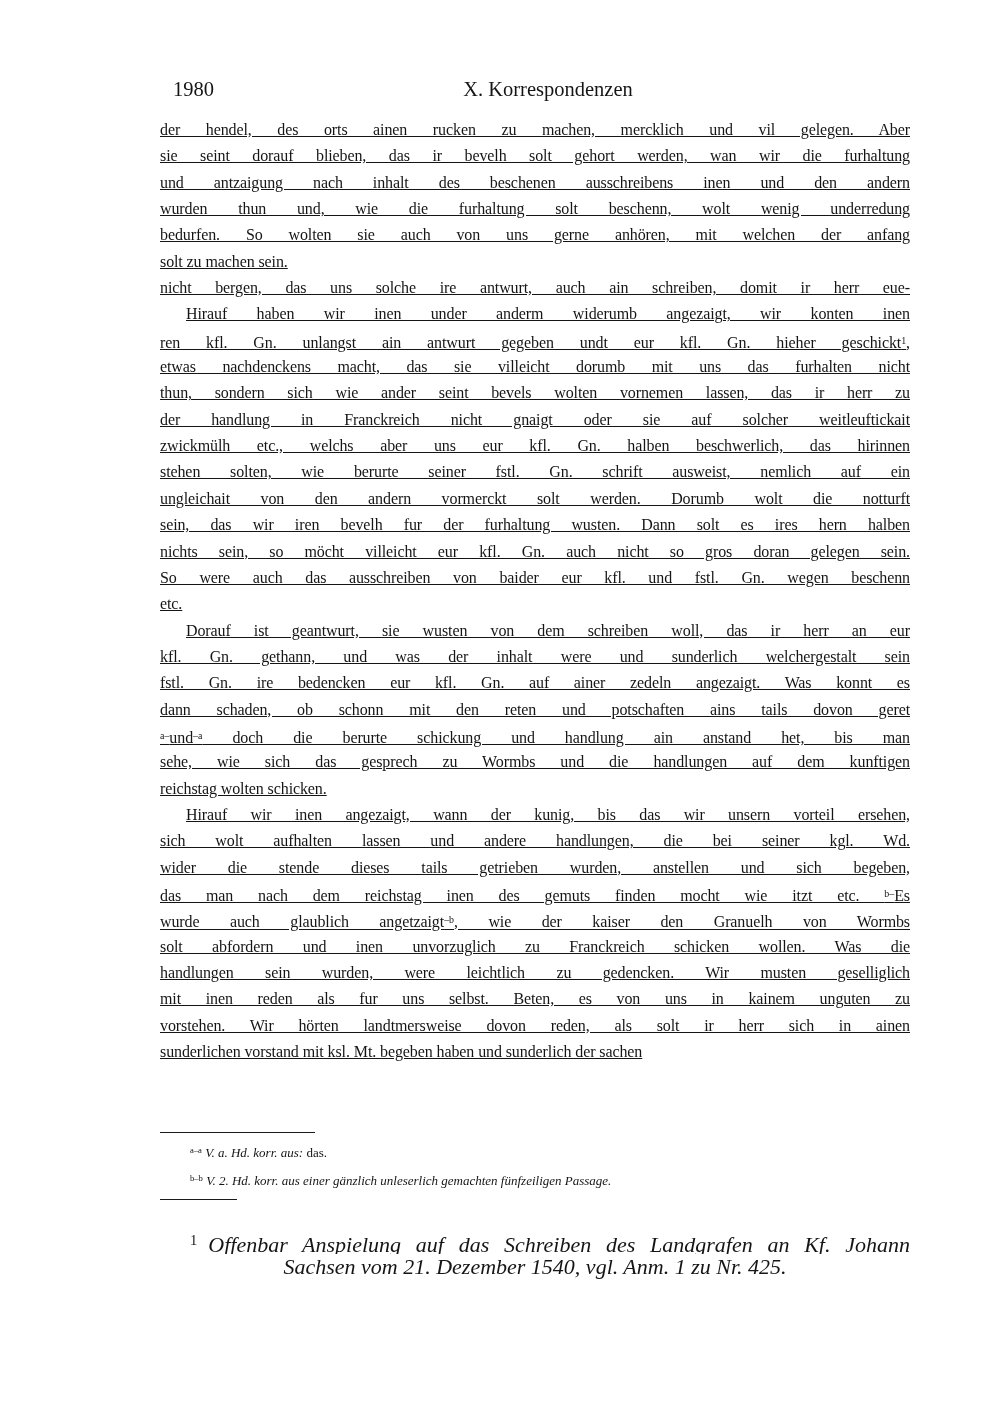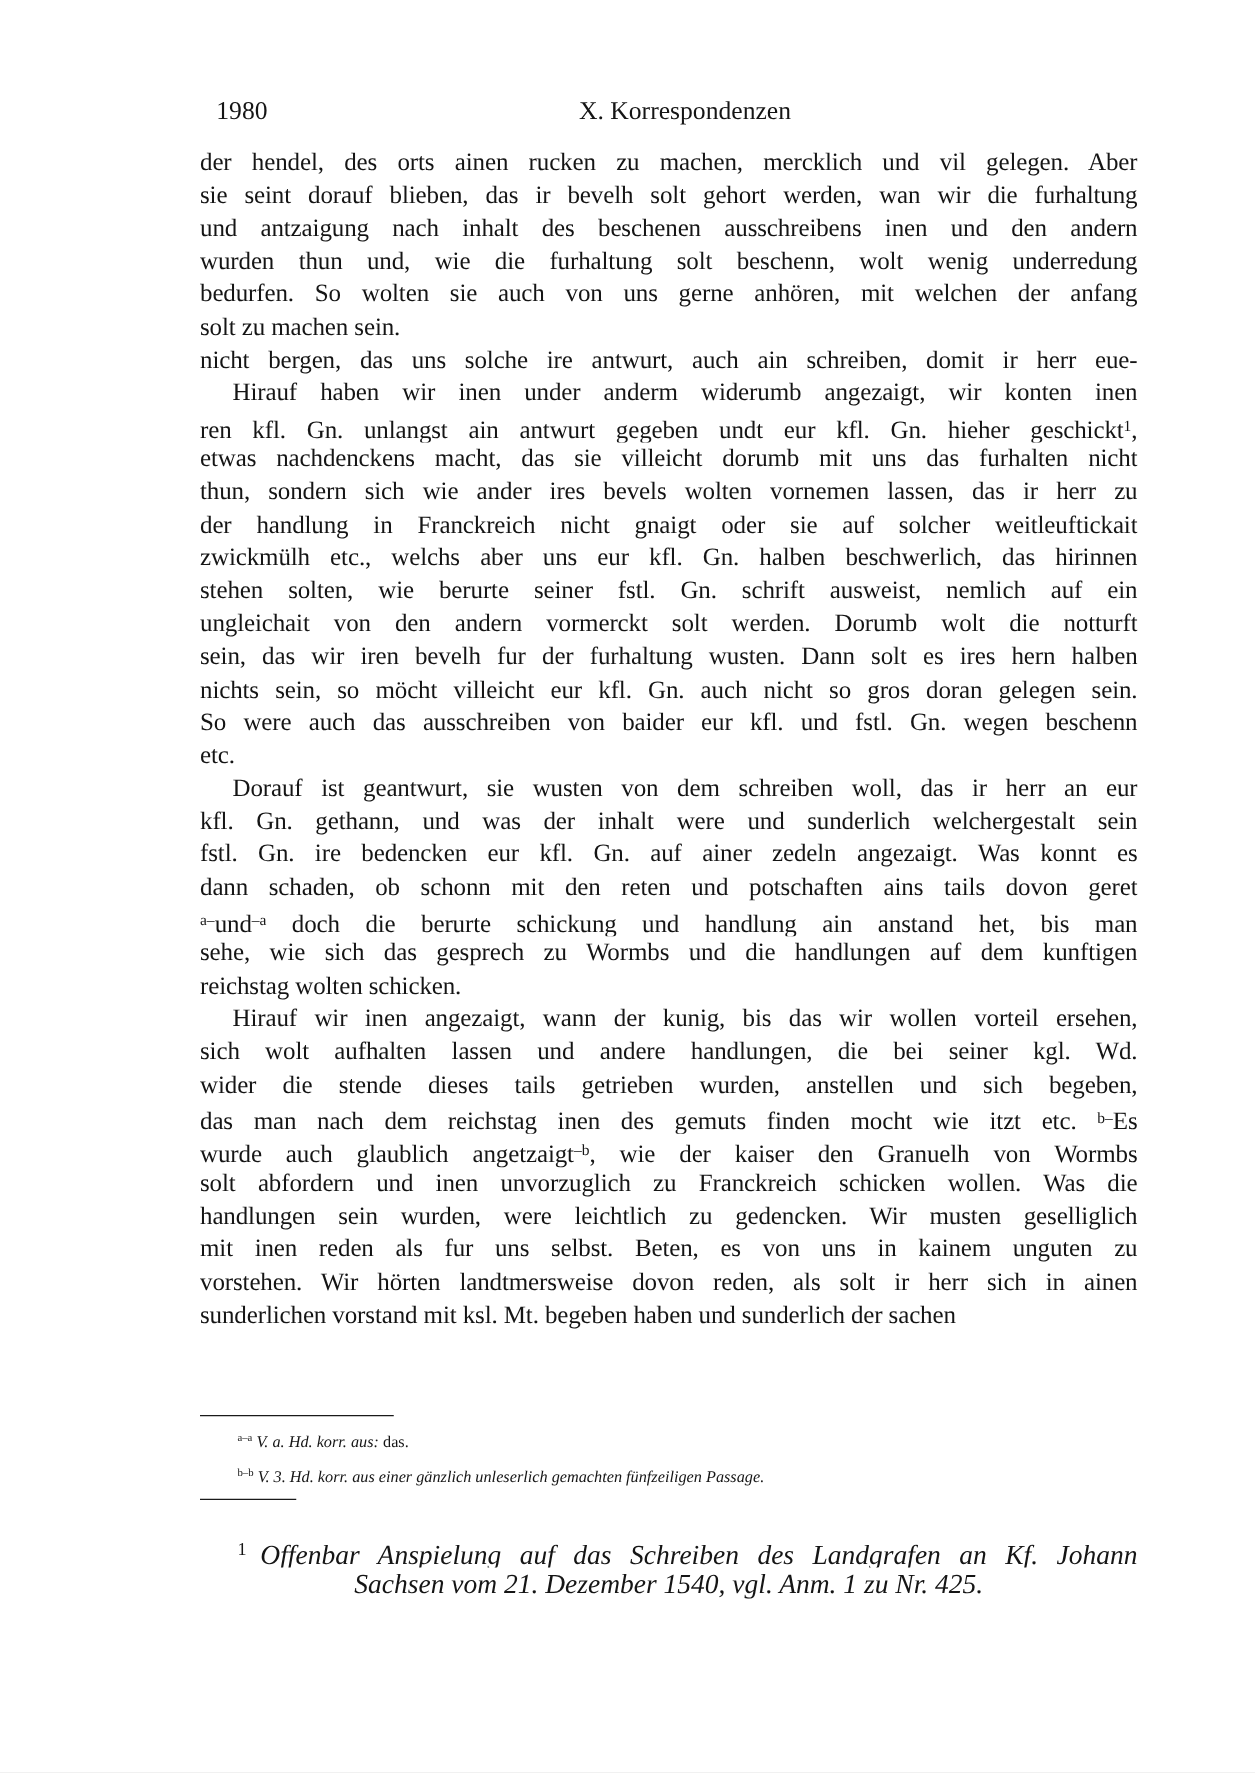--- a/index.html
+++ b/index.html
@@ -20,22 +20,23 @@
     font-size: 20.5px;
   }
   .pagenum { position: absolute; left: 0; top: 0; }
   .runhead { display: block; text-align: center; }
 
   .bodyblock {
     position: absolute;
     left: 160px;
     top: 117px;
     width: 750px;
-    font-size: 20px;
+    font-size: 16px;
     letter-spacing: -0.1px;
+    text-decoration: underline;
   }
   .bline {
     height: 26.35px;
     line-height: 26.35px;
     overflow: hidden;
     text-align: justify;
     text-align-last: justify;
   }
   .bline.pl-last { text-align: center; text-align-last: left; }
   .bline.pl-indent { text-indent: 26px; }
@@ -101,52 +102,52 @@
       <div class="bline"><span>der hendel, des orts ainen rucken zu machen, mercklich und vil gelegen. Aber</span></div>
       <div class="bline"><span>sie seint dorauf blieben, das ir bevelh solt gehort werden, wan wir die furhaltung</span></div>
       <div class="bline"><span>und antzaigung nach inhalt des beschenen ausschreibens inen und den andern</span></div>
       <div class="bline"><span>wurden thun und, wie die furhaltung solt beschenn, wolt wenig underredung</span></div>
       <div class="bline"><span>bedurfen. So wolten sie auch von uns gerne anhören, mit welchen der anfang</span></div>
       <div class="bline pl-last"><span>solt zu machen sein.</span></div>
       <div class="bline"><span>nicht bergen, das uns solche ire antwurt, auch ain schreiben, domit ir herr eue-</span></div>
       <div class="bline pl-indent"><span>Hirauf haben wir inen under anderm widerumb angezaigt, wir konten inen</span></div>
       <div class="bline"><span>ren kfl. Gn. unlangst ain antwurt gegeben undt eur kfl. Gn. hieher geschickt</span><span class="sup">1</span><span>,</span></div>
       <div class="bline"><span>etwas nachdenckens macht, das sie villeicht dorumb mit uns das furhalten nicht</span></div>
-      <div class="bline"><span>thun, sondern sich wie ander ires bevels wolten vornemen lassen, das ir herr zu</span></div>
+      <div class="bline"><span>thun, sondern sich wie ander seint bevels wolten vornemen lassen, das ir herr zu</span></div>
       <div class="bline"><span>der handlung in Franckreich nicht gnaigt oder sie auf solcher weitleuftickait</span></div>
       <div class="bline"><span>zwickmülh etc., welchs aber uns eur kfl. Gn. halben beschwerlich, das hirinnen</span></div>
       <div class="bline"><span>stehen solten, wie berurte seiner fstl. Gn. schrift ausweist, nemlich auf ein</span></div>
       <div class="bline"><span>ungleichait von den andern vormerckt solt werden. Dorumb wolt die notturft</span></div>
       <div class="bline"><span>sein, das wir iren bevelh fur der furhaltung wusten. Dann solt es ires hern halben</span></div>
       <div class="bline"><span>nichts sein, so möcht villeicht eur kfl. Gn. auch nicht so gros doran gelegen sein.</span></div>
       <div class="bline"><span>So were auch das ausschreiben von baider eur kfl. und fstl. Gn. wegen beschenn</span></div>
       <div class="bline pl-last"><span>etc.</span></div>
       <div class="bline pl-indent"><span>Dorauf ist geantwurt, sie wusten von dem schreiben woll, das ir herr an eur</span></div>
       <div class="bline"><span>kfl. Gn. gethann, und was der inhalt were und sunderlich welchergestalt sein</span></div>
       <div class="bline"><span>fstl. Gn. ire bedencken eur kfl. Gn. auf ainer zedeln angezaigt. Was konnt es</span></div>
       <div class="bline"><span>dann schaden, ob schonn mit den reten und potschaften ains tails dovon geret</span></div>
       <div class="bline"><span class="sup">a–</span><span>und</span><span class="sup">–a</span><span> doch die berurte schickung und handlung ain anstand het, bis man</span></div>
       <div class="bline"><span>sehe, wie sich das gesprech zu Wormbs und die handlungen auf dem kunftigen</span></div>
       <div class="bline pl-last"><span>reichstag wolten schicken.</span></div>
-      <div class="bline pl-indent"><span>Hirauf wir inen angezaigt, wann der kunig, bis das wir wollen vorteil ersehen,</span></div>
+      <div class="bline pl-indent"><span>Hirauf wir inen angezaigt, wann der kunig, bis das wir unsern vorteil ersehen,</span></div>
       <div class="bline"><span>sich wolt aufhalten lassen und andere handlungen, die bei seiner kgl. Wd.</span></div>
       <div class="bline"><span>wider die stende dieses tails getrieben wurden, anstellen und sich begeben,</span></div>
       <div class="bline"><span>das man nach dem reichstag inen des gemuts finden mocht wie itzt etc. </span><span class="sup">b–</span><span>Es</span></div>
       <div class="bline"><span>wurde auch glaublich angetzaigt</span><span class="sup">–b</span><span>, wie der kaiser den Granuelh von Wormbs</span></div>
       <div class="bline"><span>solt abfordern und inen unvorzuglich zu Franckreich schicken wollen. Was die</span></div>
       <div class="bline"><span>handlungen sein wurden, were leichtlich zu gedencken. Wir musten geselliglich</span></div>
       <div class="bline"><span>mit inen reden als fur uns selbst. Beten, es von uns in kainem unguten zu</span></div>
       <div class="bline"><span>vorstehen. Wir hörten landtmersweise dovon reden, als solt ir herr sich in ainen</span></div>
       <div class="bline pl-last"><span>sunderlichen vorstand mit ksl. Mt. begeben haben und sunderlich der sachen</span></div>
     </div>
 
   <div class="fn-rule rule-apparatus"></div>
   <div class="apparatus">
       <div class="fnline"><span class="fn-marker">a–a</span> <span class="it">V. a. Hd. korr. aus:</span><span> das.</span></div>
-      <div class="fnline"><span class="fn-marker">b–b</span> <span class="it">V. 3. Hd. korr. aus einer gänzlich unleserlich gemachten fünfzeiligen Passage.</span></div>
+      <div class="fnline"><span class="fn-marker">b–b</span> <span class="it">V. 2. Hd. korr. aus einer gänzlich unleserlich gemachten fünfzeiligen Passage.</span></div>
     </div>
 
   <div class="fn-rule rule-commentary"></div>
   <div class="commentary">
       <div class="cline fn-first"><span class="fn-marker">1</span> <span class="it">Offenbar Anspielung auf das Schreiben des Landgrafen an Kf. Johann Friedrich von</span></div>
       <div class="cline"><span class="it">Sachsen vom 21. Dezember 1540, vgl. Anm. 1 zu Nr. 425.</span></div>
     </div>
 </div>
 
 </body></html>

